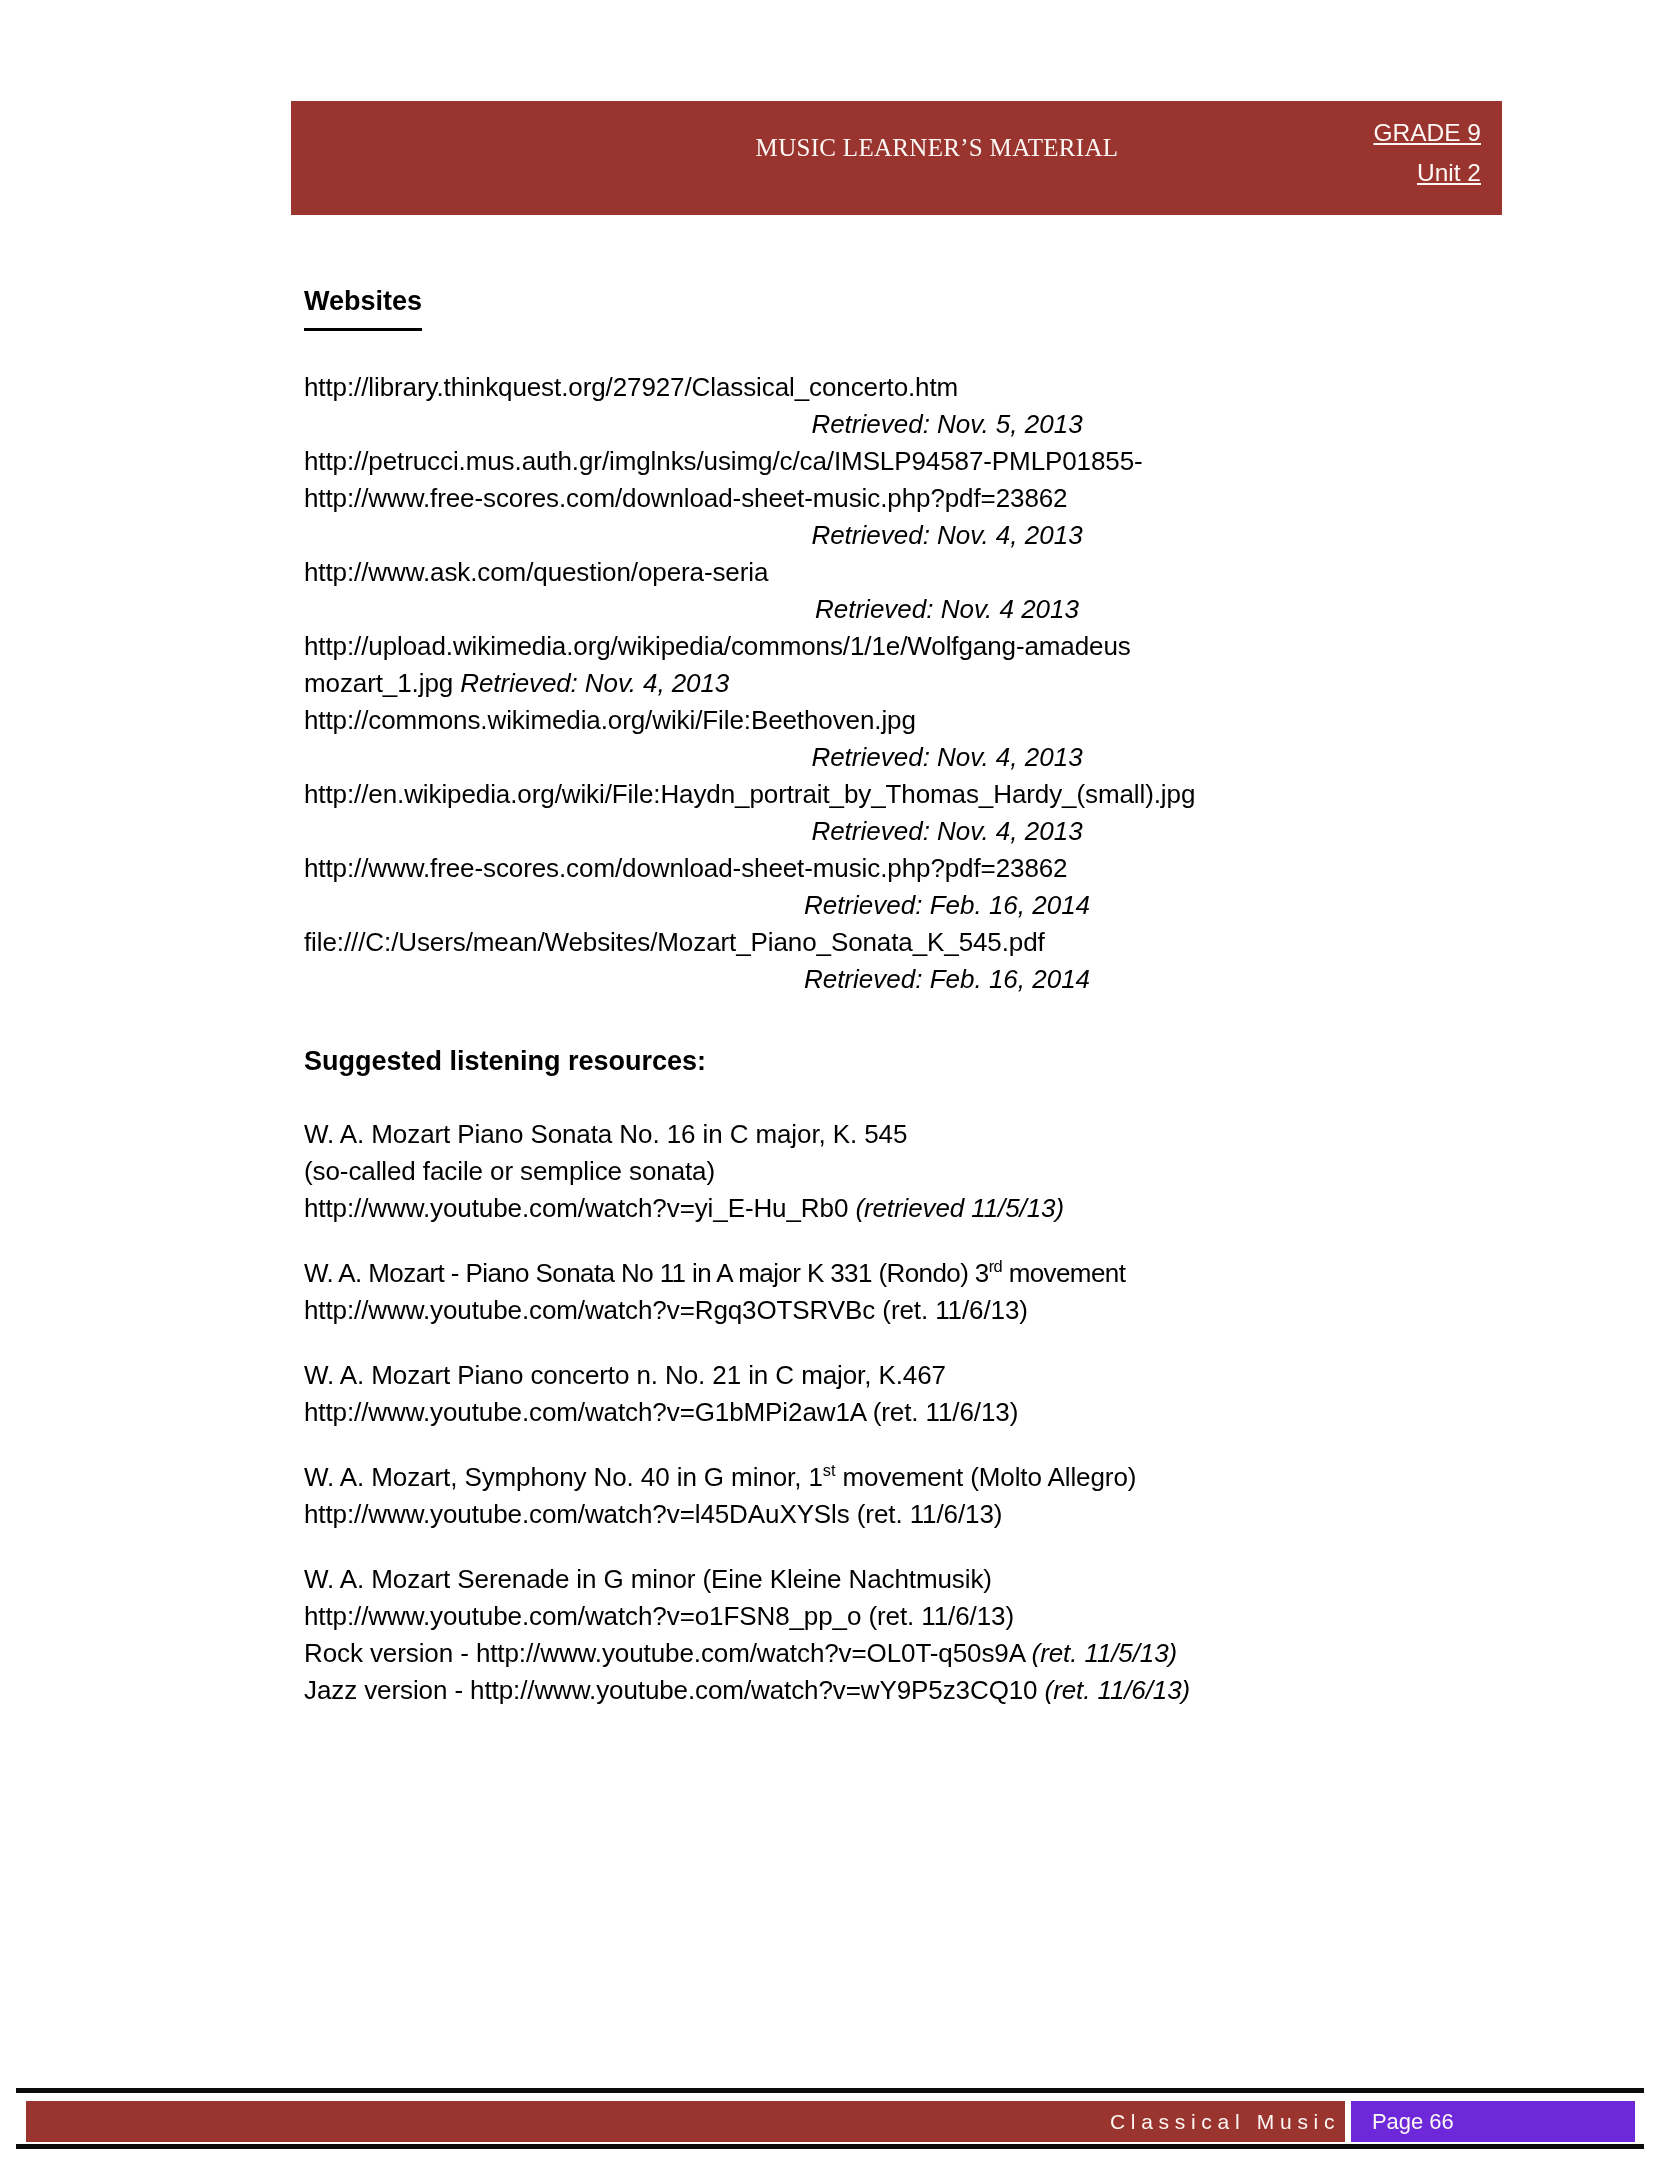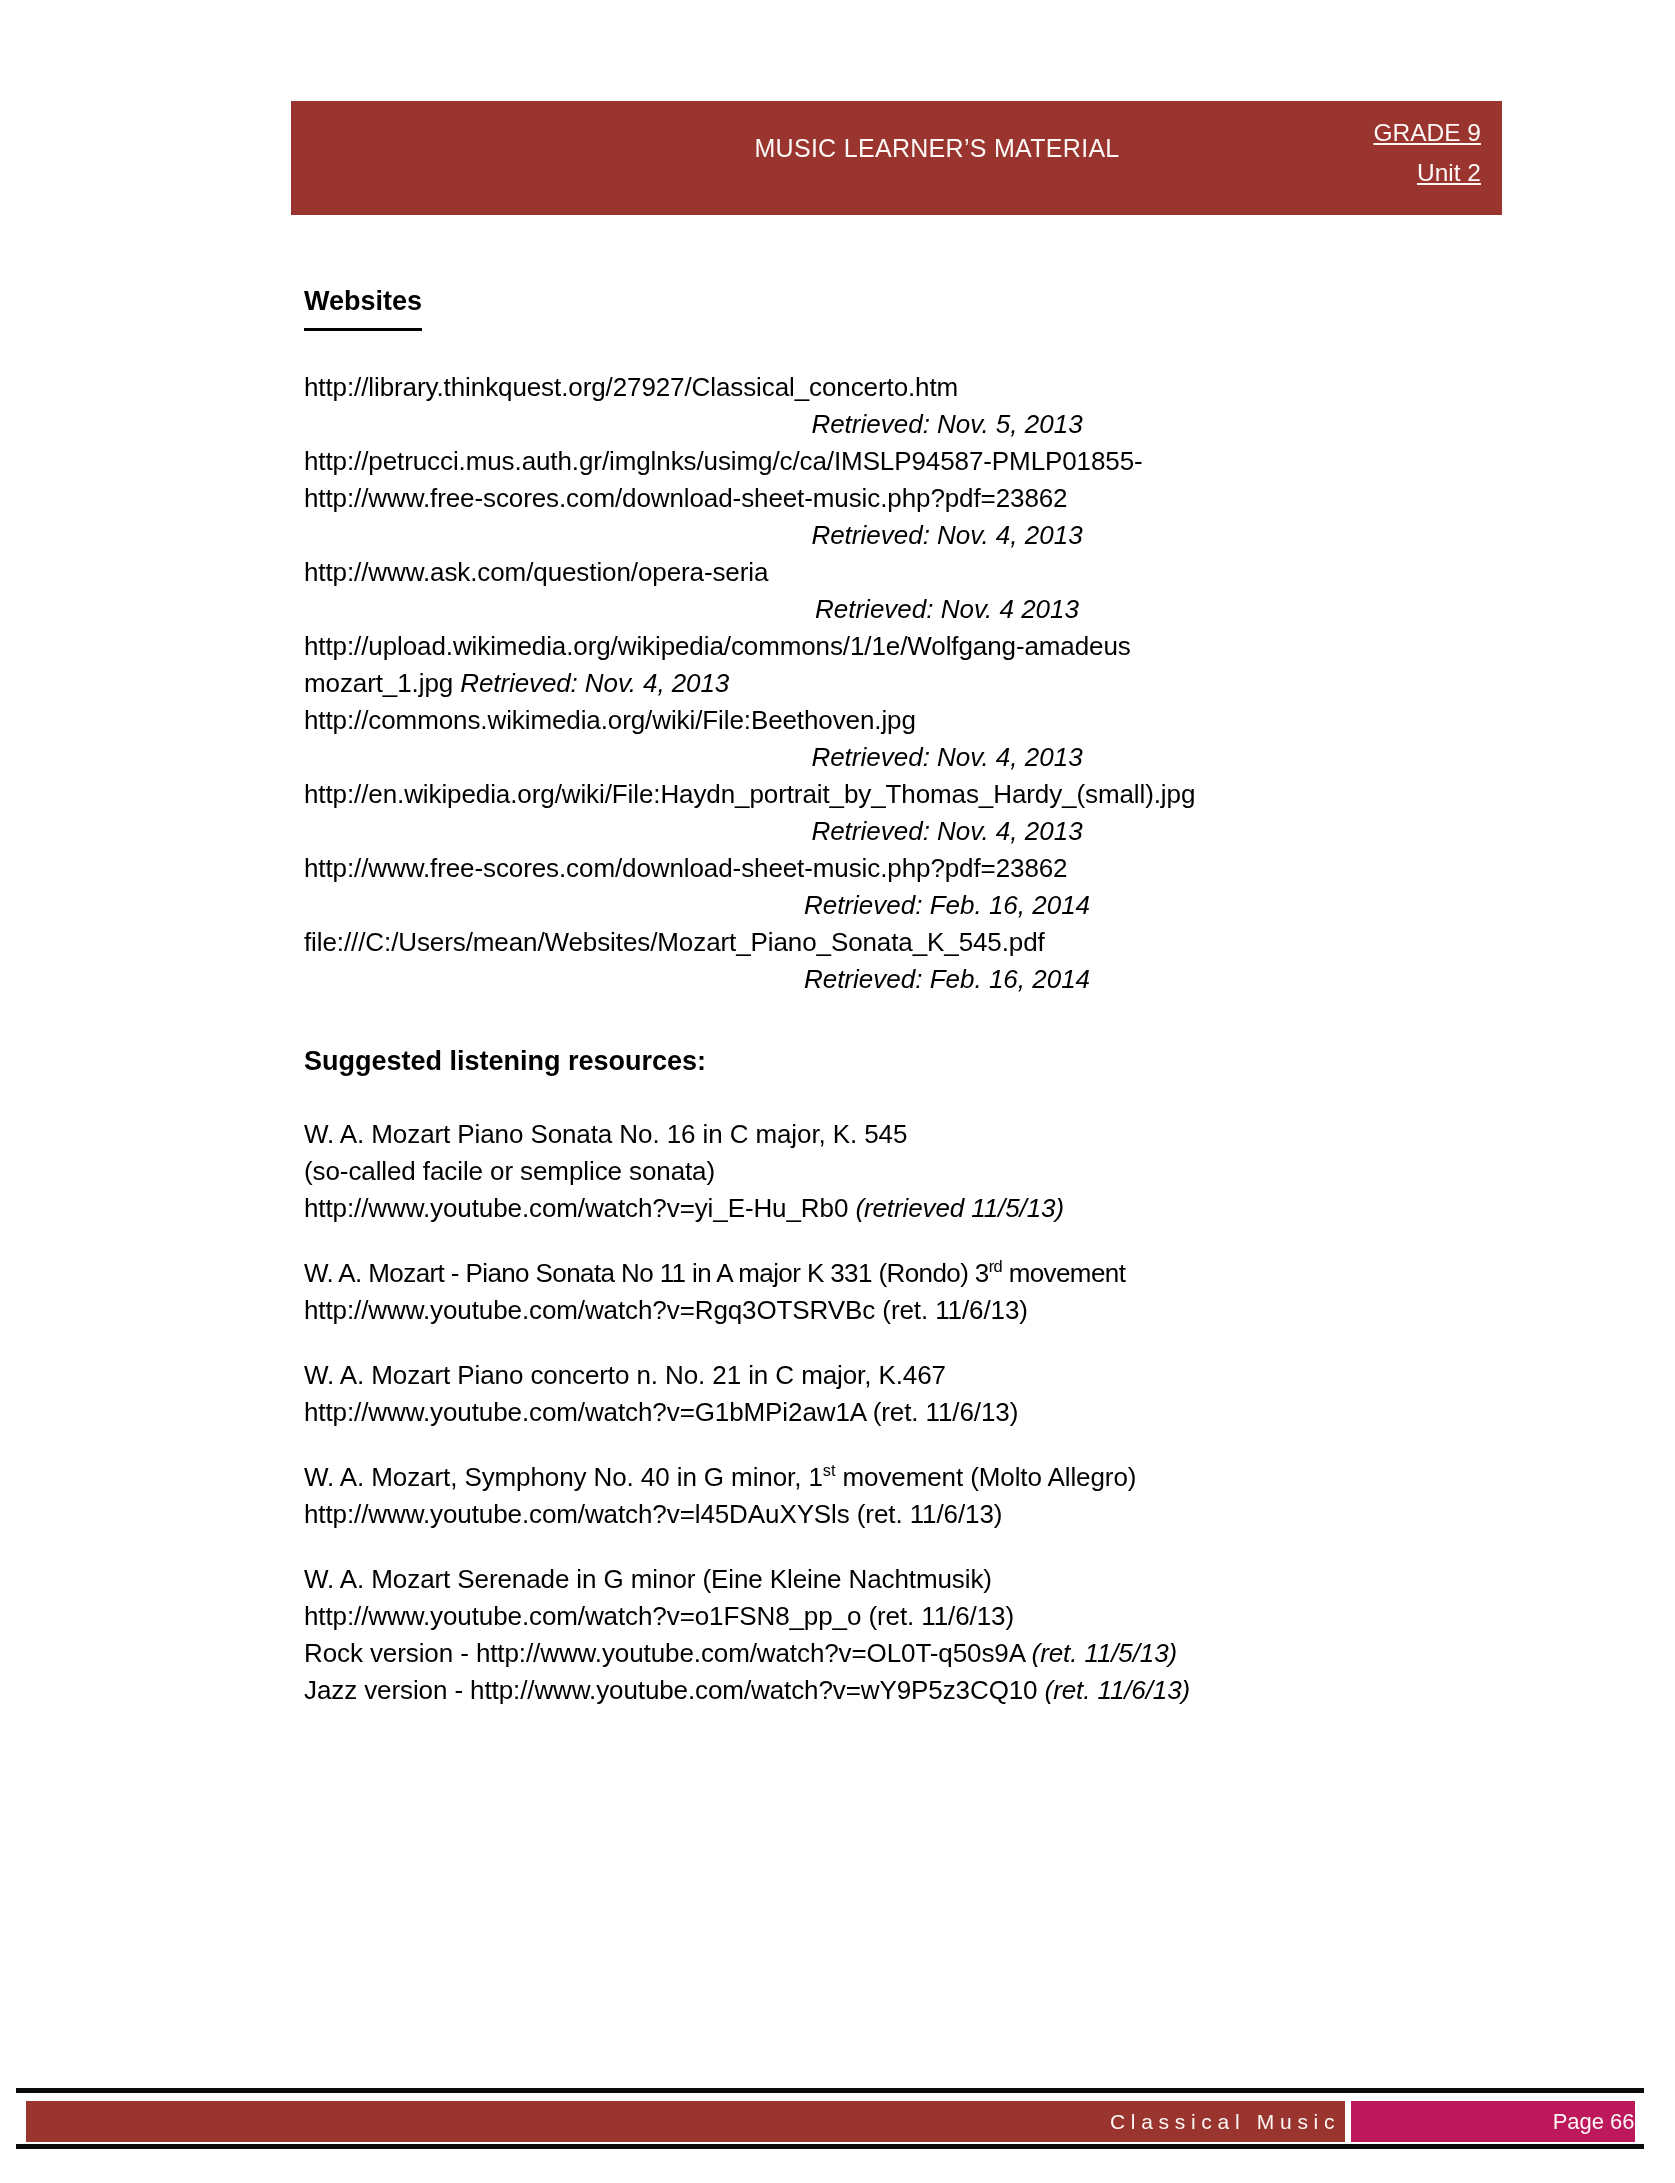--- a/index.html
+++ b/index.html
@@ -163,21 +163,21 @@
     color: #fdf8f5;
     font-size: 22px;
     white-space: nowrap;
   }
 </style>
 </head>
 <body>
 
 <div class="header-band" style="background: rgb(153, 52, 47);">
   <div class="header-inner">
-    <div class="header-title" style="color: rgb(253, 248, 245);">MUSIC LEARNER’S MATERIAL</div>
+    <div class="header-title" style="color: rgb(253, 248, 245); font-family: Liberation Serif, serif;">MUSIC LEARNER’S MATERIAL</div>
     <div class="header-meta" style="color: rgb(253, 248, 245);">
       <div>GRADE 9</div>
       <div>Unit 2</div>
     </div>
   </div>
 </div>
 
 <div class="content">
 
   <div>
@@ -272,18 +272,18 @@
   <div class="gap-s"></div>
 
 
 </div>
 
 <div class="footer-frame">
   <div class="footer-row">
     <div class="footer-title-cell" style="background: rgb(153, 52, 47);">
       <span style="color: rgb(253, 248, 245);">Classical Music</span>
     </div>
-    <div class="footer-page-cell" style="background: #be185d; justify-content: flex-end;">
+    <div class="footer-page-cell" style="background: #6d28d9;">
       <span style="color: rgb(253, 248, 245);">Page 66</span>
     </div>
   </div>
 </div>
 
 
 </body></html>

